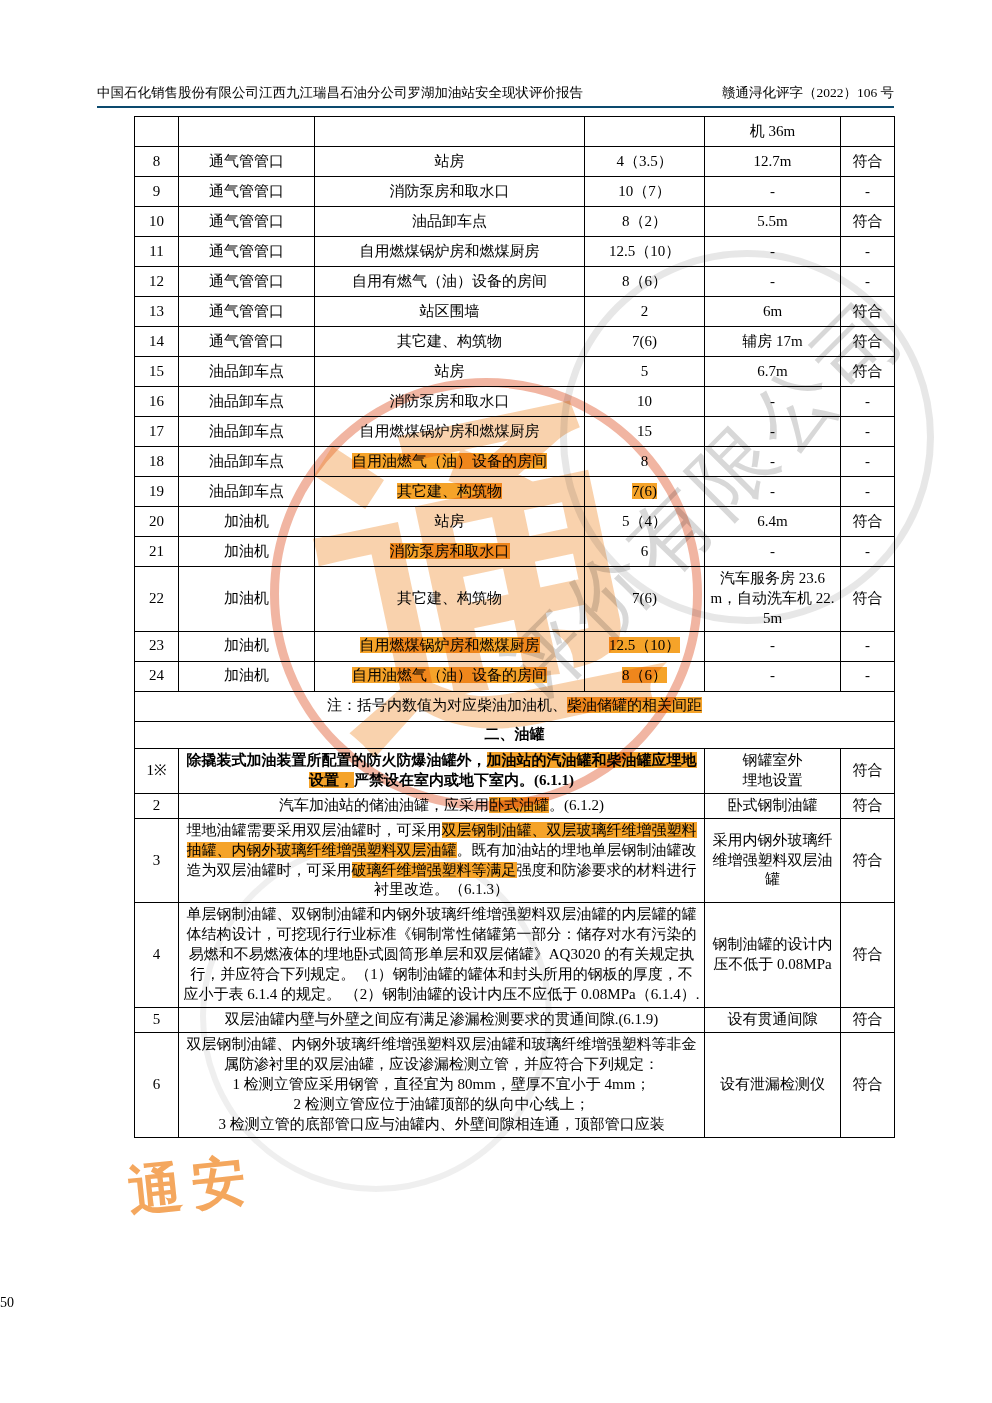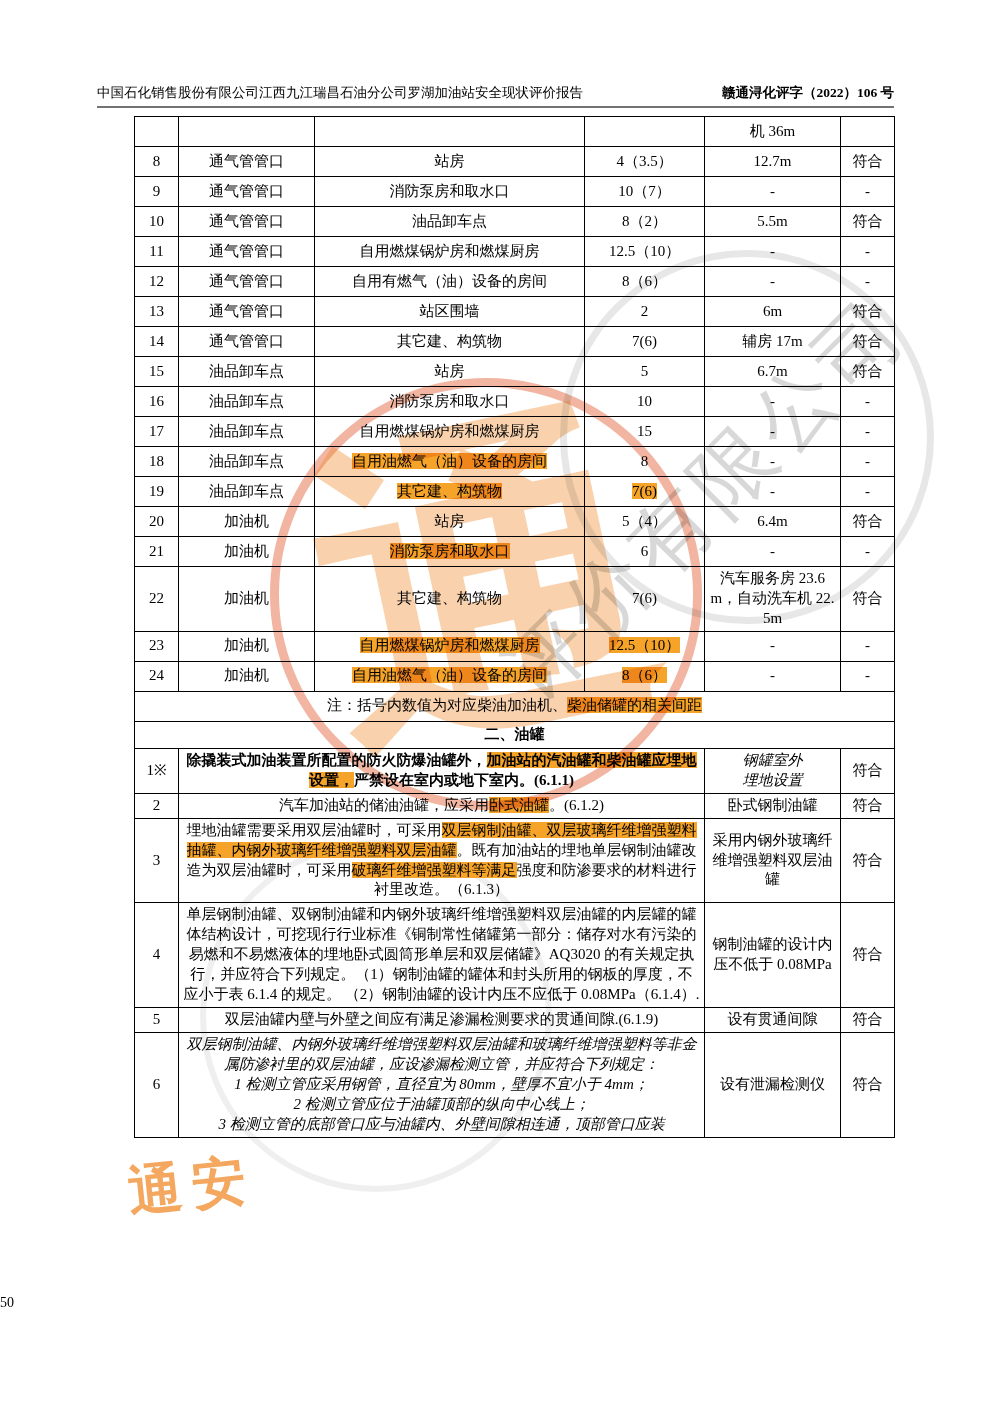--- a/index.html
+++ b/index.html
@@ -4,35 +4,35 @@
 <style>
   html,body { margin:0; padding:0; }
   body {
     width:992px; height:1403px; position:relative; background:#ffffff;
     font-family:"Liberation Serif","DejaVu Serif",serif; color:#000;
     overflow:hidden;
   }
   
   .page-header {
     position:absolute; left:97px; top:84px; width:797px;
-    border-bottom:2px solid #737373; padding-bottom:4px;
+    border-bottom:2px solid #0c4a6e; padding-bottom:4px;
     display:flex; justify-content:space-between; align-items:baseline;
     font-size:13.5px; z-index:2;
   }
-  .page-header .right { font-weight:bold; }
+  .page-header .right { font-weight:normal; }
   
   .content { position:absolute; left:134px; top:116px; width:761px; z-index:2; }
   table { border-collapse:collapse; width:760px; table-layout:fixed; font-size:15px;padding-left:40px; }
   td { border:1px solid #000; padding:2px 4px; text-align:center; vertical-align:middle; line-height:1.33; word-break:break-all; }
   .t1 td { height:25px; }
   .t2 { margin-top:-1px; }
   .left  { text-align:center; }
   .bold  { font-weight:bold; }
   .hl    { background:#f5a329; }
-  .pre   { white-space:pre-line;font-style:italic; }
+  .pre   { white-space:pre-line; }
   .section-title td { font-weight:bold; height:22px; }
   .note-row td { text-align:center; }
   
   .page-number { position:absolute; left:0; width:992px; top:1295px; text-align:left; font-size:14px; z-index:2; }
   
   .wm { position:absolute; pointer-events:none; }
   .wm-company {
     left:430px; top:420px; width:600px; z-index:1;
     font-size:82px; letter-spacing:6px; color:rgba(168,168,168,0.45);
     transform:rotate(-45deg); white-space:nowrap;

